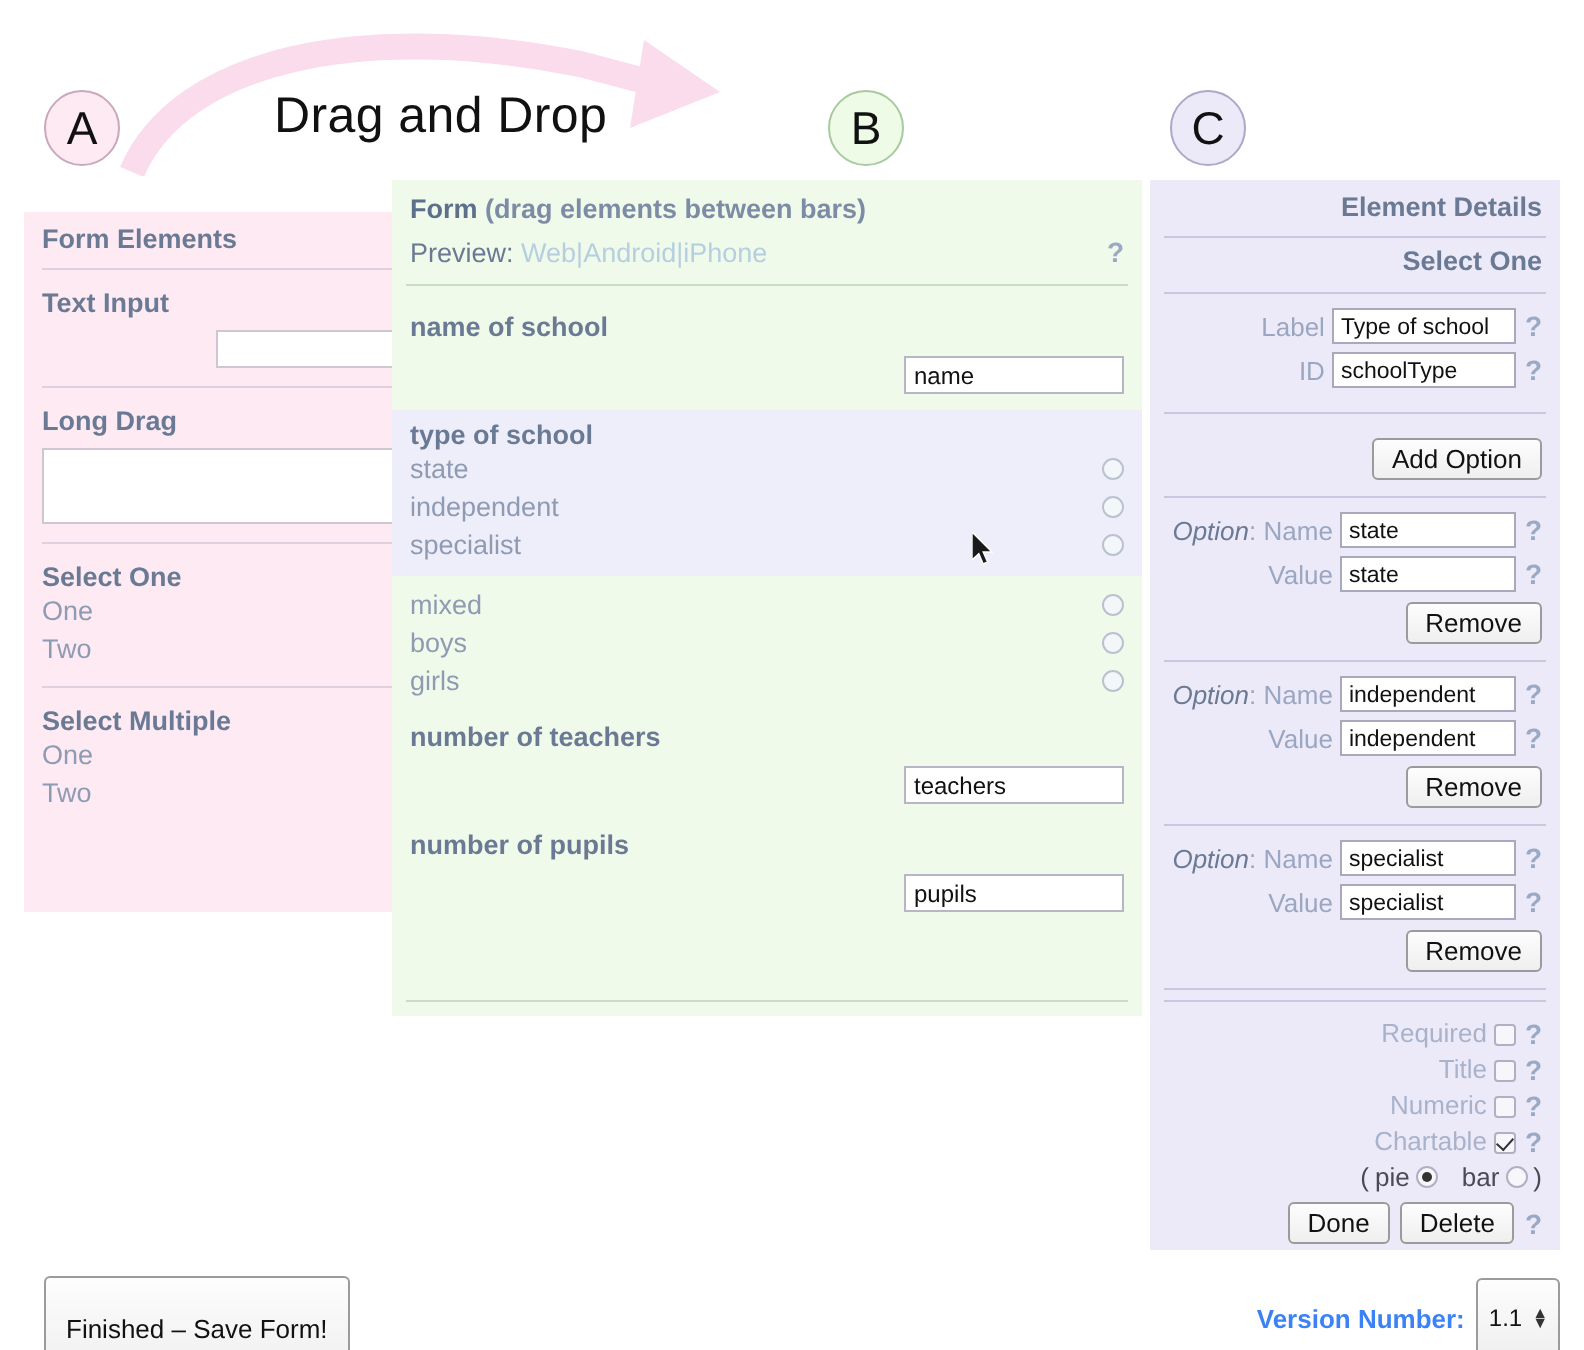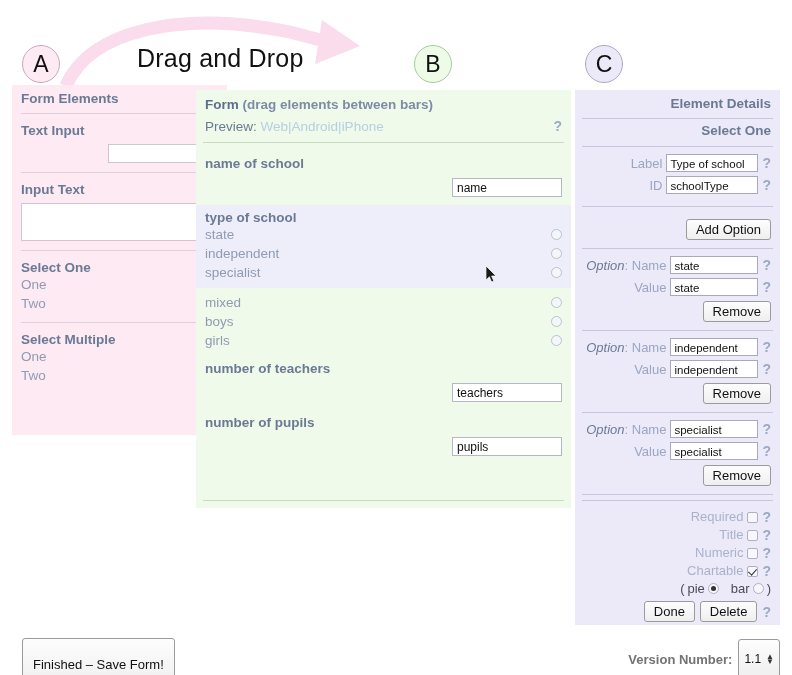--- a/index.html
+++ b/index.html
@@ -34,21 +34,21 @@
   
   .panel{position:absolute;box-sizing:border-box;}
   .panel-title{
     font-weight:bold;font-size:13.5px;color:#6a7a94;
     padding:6px 9px 7px 9px;
   }
   .hr{height:1px;background:rgba(120,120,150,.22);margin:0 9px;}
 
   
   #panelA{
-    left:12px;top:85px;width:215px;height:350px;
+    left:12px;top:106px;width:215px;height:350px;
     background:#fdeaf3;
   }
   #panelA .panel-title{text-align:left;}
   .fe-block{padding:8px 9px 9px 9px;position:relative;text-align:right;}
   .fe-head{
     font-weight:bold;font-size:13.5px;color:#6a7a94;
     display:flex;justify-content:space-between;align-items:baseline;
   }
   .qmark{color:#9aa9c4;font-weight:bold;font-size:14px;cursor:pointer;}
   .fe-input{
@@ -179,21 +179,21 @@
     position:absolute;left:22px;top:638px;
     background:linear-gradient(#fdfdfd,#eeeeee);
     border:1px solid #9b9b9b;border-radius:3px;
     font-family:"Liberation Sans",sans-serif;font-size:13px;color:#111;
     padding:18px 10px;cursor:pointer;
   }
   #verWrap{
     position:absolute;right:12px;top:639px;
     display:flex;align-items:center;gap:6px;
   }
-  #verLabel{font-weight:bold;font-size:13px;color:#737373;}
+  #verLabel{font-weight:bold;font-size:13px;color:#3b82f6;}
   #verSelect{
     background:linear-gradient(#fdfdfd,#efefef);
     border:1px solid #9b9b9b;border-radius:3px;
     font-size:12px;color:#111;padding:12px 5px;
     display:flex;align-items:center;gap:5px;cursor:pointer;
   }
   .spin{display:flex;flex-direction:column;line-height:5px;font-size:8px;color:#333;}
 
   
   #cursor{position:absolute;left:486px;top:266px;width:12px;height:18px;}
@@ -221,21 +221,21 @@
       <div class="fe-head">
         <span>Text Input</span>
         <span class="qmark">?</span>
       </div>
       <div class="fe-input"></div>
     </div>
     <div class="hr"></div>
 
     <div class="fe-block">
       <div class="fe-head">
-        <span>Input Text</span>
+        <span>Long Drag</span>
         <span class="qmark">?</span>
       </div>
       <div class="fe-textarea"></div>
     </div>
     <div class="hr"></div>
 
     <div class="fe-block">
       <div class="fe-head">
         <span>Select One</span>
         <span class="qmark">?</span>

